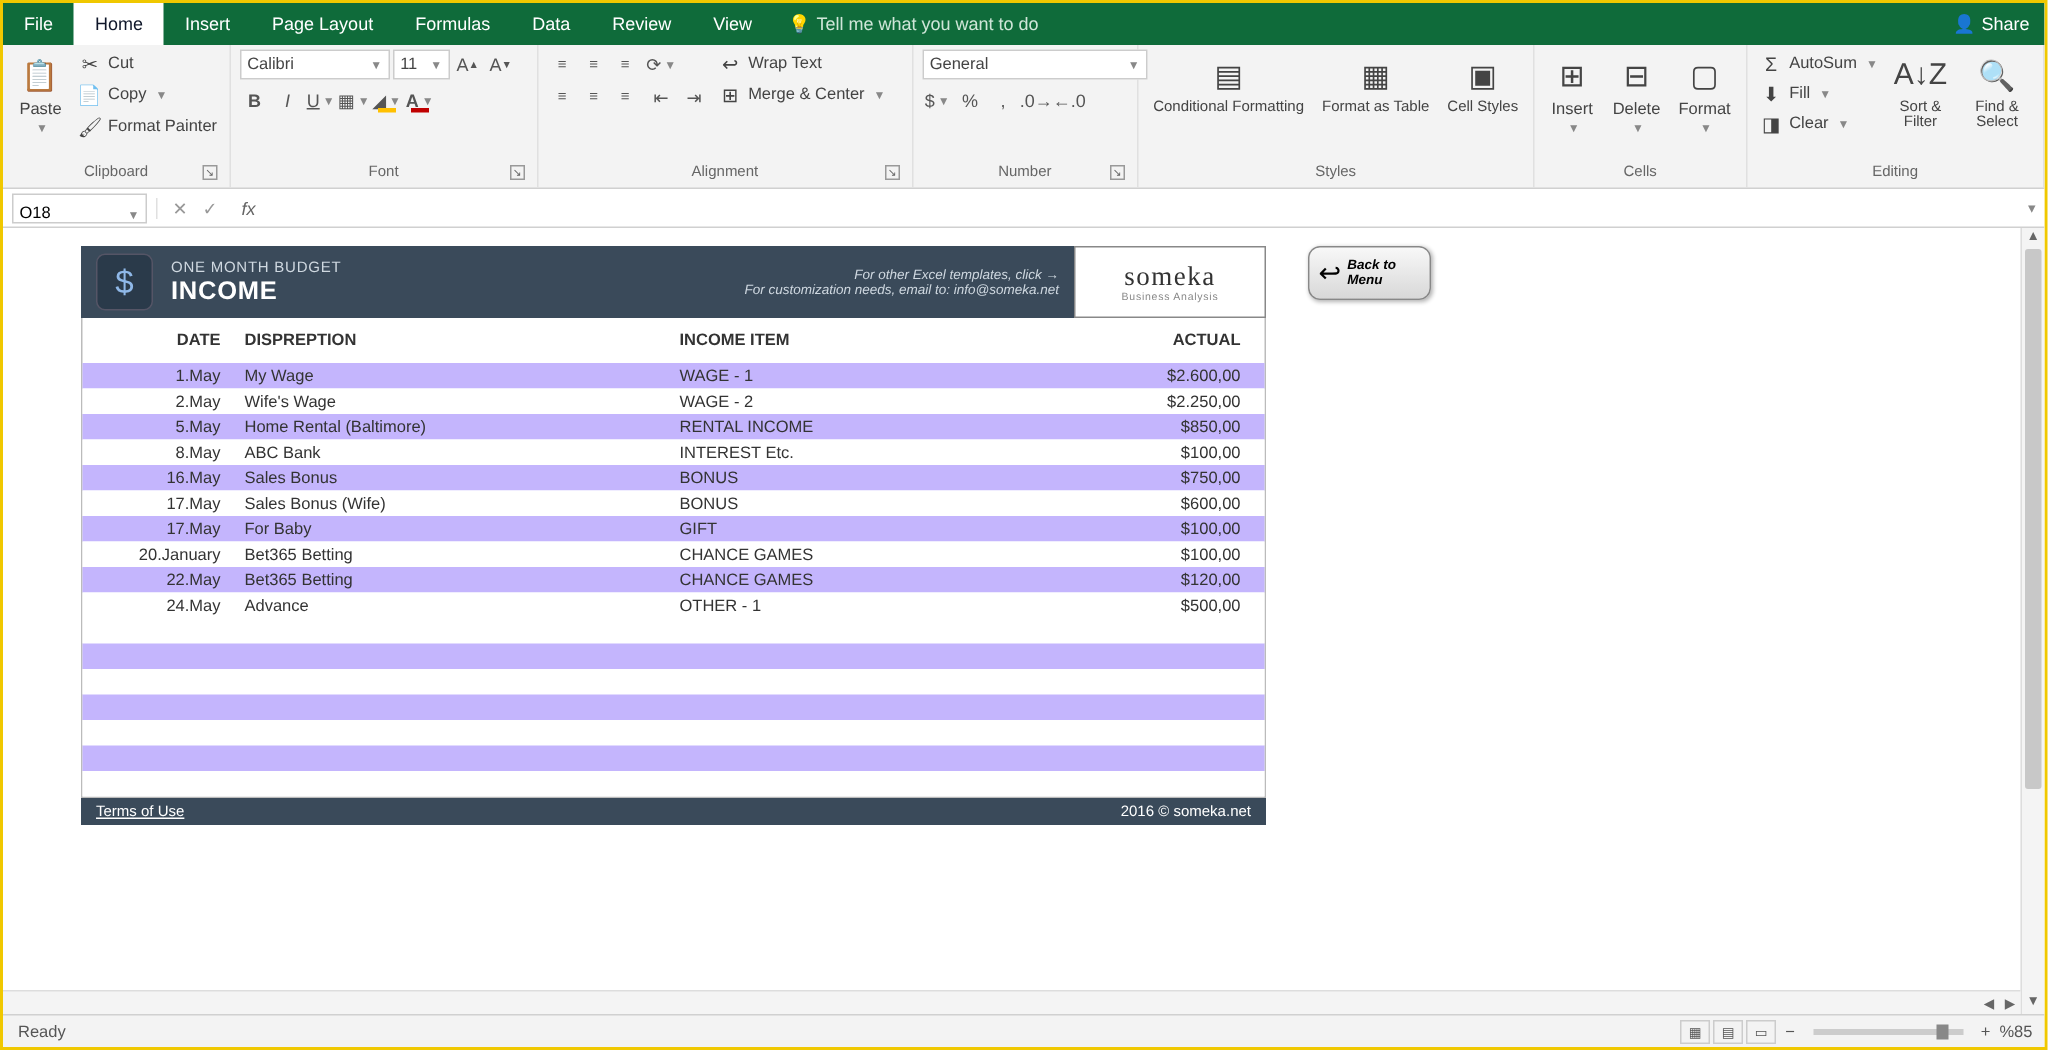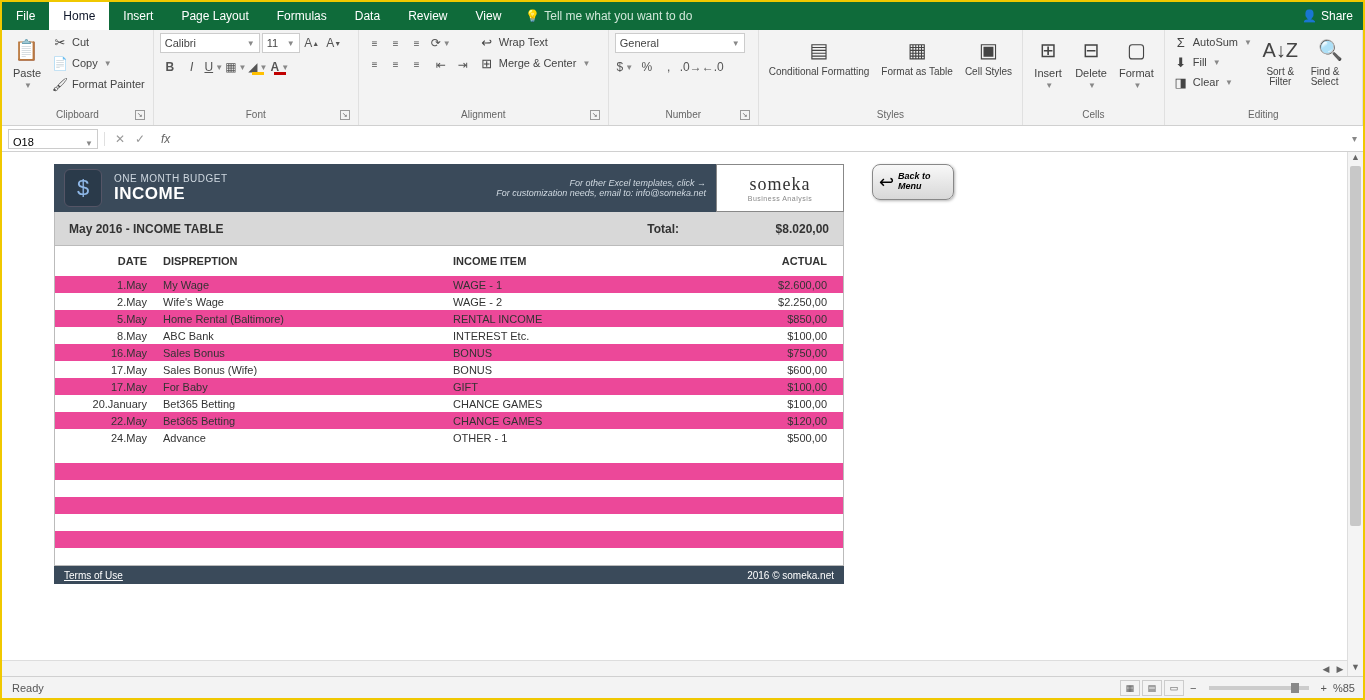--- a/index.html
+++ b/index.html
@@ -65,21 +65,21 @@
 
 .colhdr { height: 30px; background: #fff; display: flex; align-items: center; border-left: 1px solid #bbb; border-right: 1px solid #bbb; font-size: 11px; font-weight: bold; color: #333; }
 .colhdr div, .row div.c { padding: 0 8px; }
 .c-date { width: 100px; text-align: right; }
 .c-desc { width: 290px; text-align: left; }
 .c-item { width: 240px; text-align: left; }
 .c-act { width: 150px; text-align: right; }
 
 .rows { border: 1px solid #bbb; border-top: none; }
 .row { height: 17px; display: flex; align-items: center; font-size: 11px; color: #333; }
-.row.odd { background: #ec4899; }
+.row.odd { background: #c4b5fd; }
 .row.even { background: #fff; }
 
 .footer { height: 18px; background: #3a4a5a; color: #fff; display: flex; align-items: center; padding: 0 10px; font-size: 10px; }
 .footer .terms { text-decoration: underline; cursor: pointer; }
 .footer .copy { margin-left: auto; }
 
 .back-btn { position: absolute; left: 870px; top: 12px; width: 82px; height: 36px; background: linear-gradient(#f8f8f8,#d8d8d8); border: 1px solid #888; border-radius: 8px; display: flex; align-items: center; padding: 0 6px; gap: 4px; cursor: pointer; box-shadow: 1px 1px 3px rgba(0,0,0,0.3); }
 .back-btn .arw { font-size: 18px; }
 .back-btn .txt { font-size: 9px; font-weight: bold; font-style: italic; line-height: 1.1; }
 
@@ -214,21 +214,21 @@
             <span>Merge &amp; Center</span>
             <span class="caret">▼</span>
           </div>
       </div>
     </div>
     <div class="group-label"><span>Alignment</span><span class="dlg-launcher">↘</span></div>
   </div>
 
   <div class="group" style="width:150px;">
     <div class="group-body" style="flex-direction:column;gap:4px;">
-      <div class="sel" style="width:130px;">
+      <div class="sel" style="width:150px;">
           <span>General</span>
           <span class="caret">▼</span>
         </div>
       <div class="mini-row">
         <div class="mini">$<span class="caret">▼</span></div>
         <div class="mini">%</div>
         <div class="mini">,</div>
         <div class="mini">.0→</div>
         <div class="mini">←.0</div>
       </div>
@@ -293,21 +293,21 @@
             <span>Clear</span>
             <span class="caret">▼</span>
           </div>
       </div>
       <div class="vbtn">
           <div class="ic">A↓Z</div>
           <span style="font-size:10px;text-align:center;line-height:1;">Sort &amp; Filter</span>
         </div>
       <div class="vbtn">
           <div class="ic">🔍</div>
-          <span style="font-size:10px;text-align:left;line-height:1;">Find &amp; Select</span>
+          <span style="font-size:10px;text-align:center;line-height:1;">Find &amp; Select</span>
         </div>
     </div>
     <div class="group-label">Editing</div>
   </div>
 </div>
 
 <div class="fbar">
   <div class="namebox">
       <span>O18</span>
       <span class="caret">▼</span>
@@ -332,25 +332,20 @@
         </div>
       </div>
       <div class="hdr-mid">
         <div>For other Excel templates, click →</div>
         <div>For customization needs, email to: info@someka.net</div>
       </div>
       <div class="hdr-logo">
         <div class="big">someka</div>
         <div class="small">Business Analysis</div>
       </div>
-    </div>
-    <div class="totrow">
-      <div class="lab">May 2016 - INCOME TABLE</div>
-      <div class="tot-lbl">Total:</div>
-      <div class="tot-val">$8.020,00</div>
     </div>
     <div class="colhdr">
       <div class="c-date">DATE</div>
       <div class="c-desc">DISPREPTION</div>
       <div class="c-item">INCOME ITEM</div>
       <div class="c-act">ACTUAL</div>
     </div>
     <div class="rows" id="rows-container">
         <div class="row odd">
           <div class="c c-date">1.May</div>

